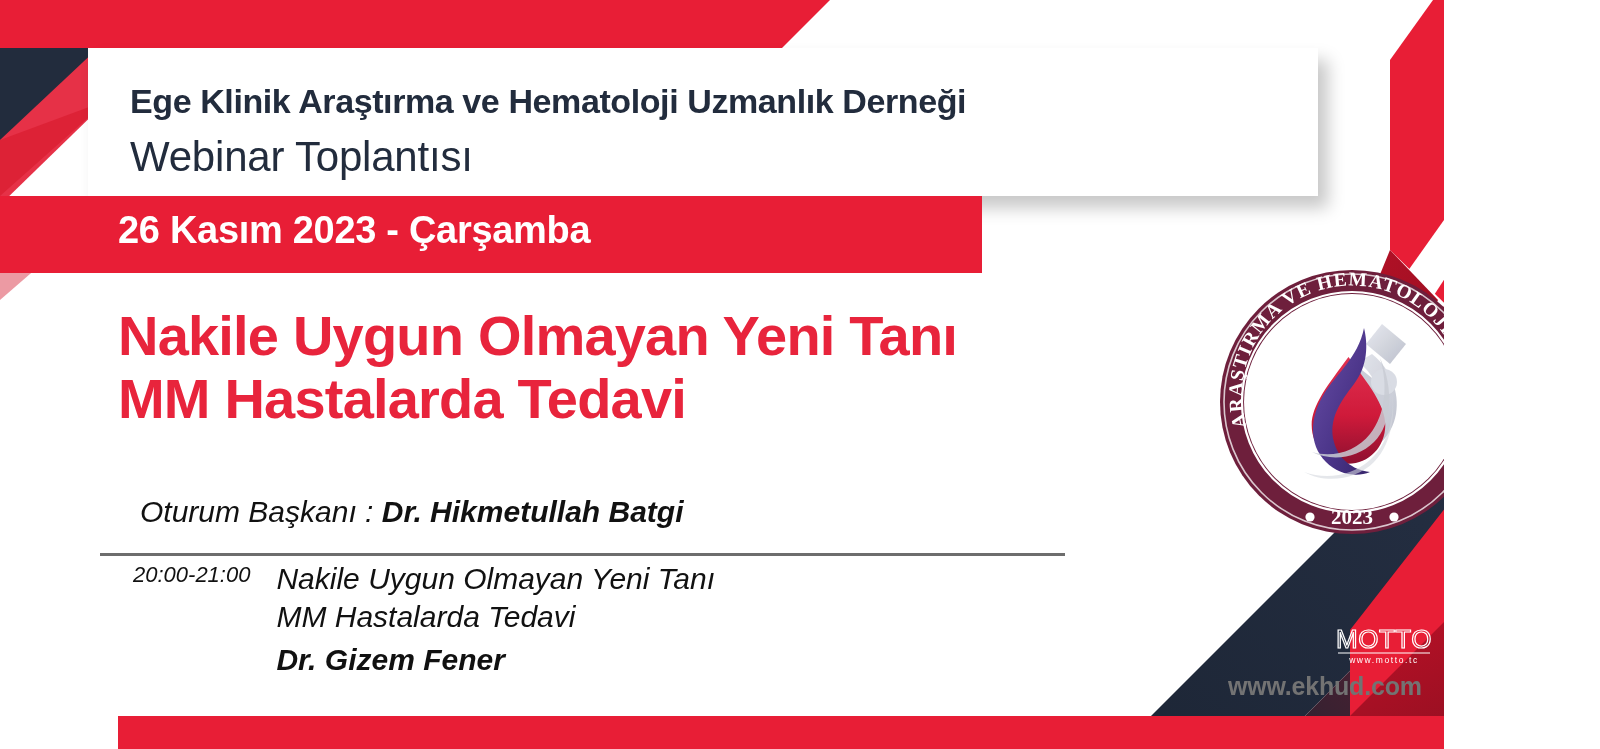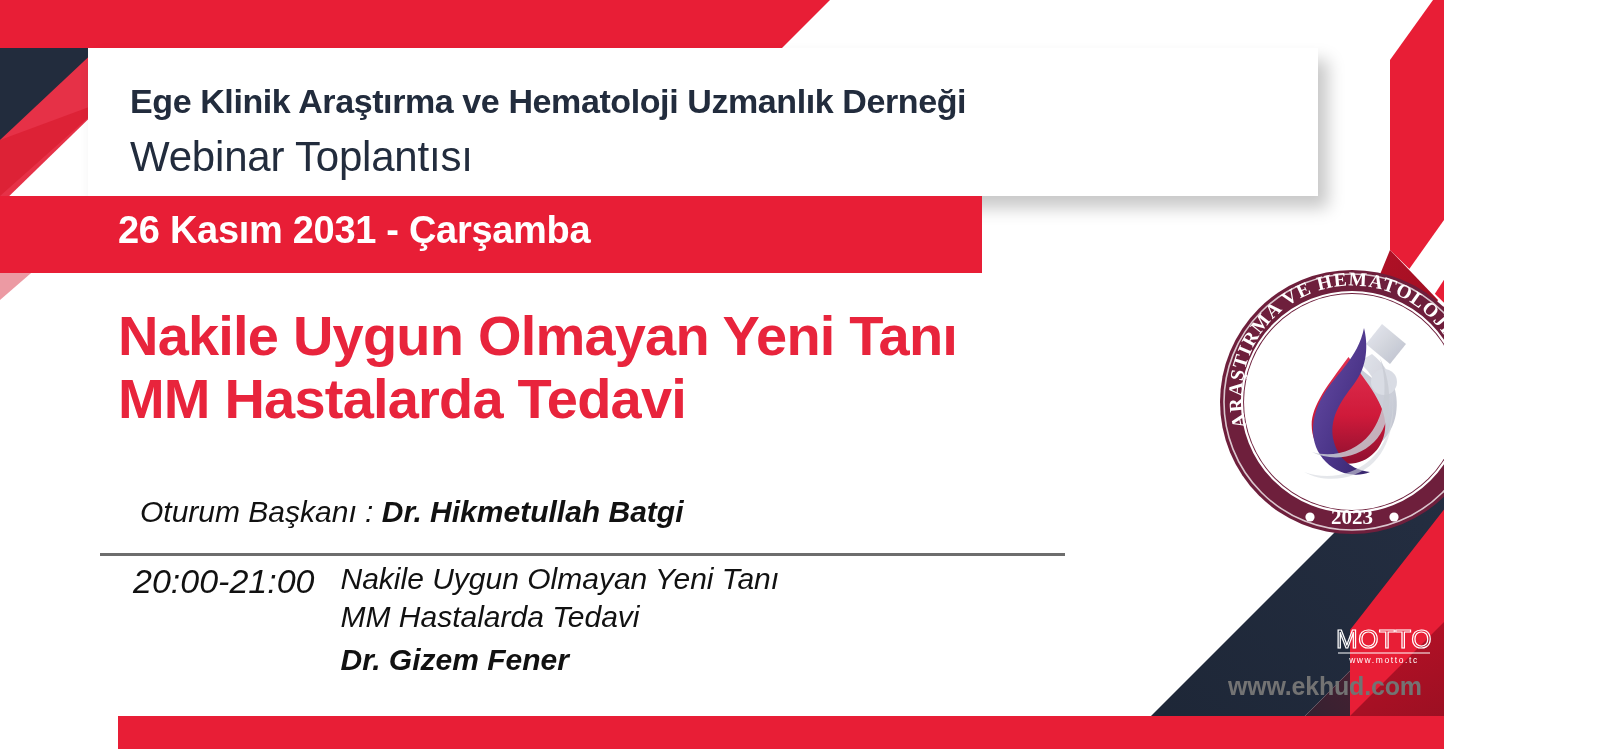--- a/index.html
+++ b/index.html
@@ -57,21 +57,21 @@
   .chair-row .chair-name{font-weight:bold;}
   .divider{
     position:absolute;left:100px;top:553px;width:965px;height:3px;
     background:#6d6d6d;z-index:6;
   }
   .session{
     position:absolute;left:133px;top:560px;z-index:6;
     display:flex;align-items:flex-start;gap:26px;
   }
   .session-time{
-    font-size:34px;font-style:italic;color:#111;white-space:nowrap;
+    font-size:22px;font-style:italic;color:#111;white-space:nowrap;
     padding-top:2px;
   }
   .session-body{display:flex;flex-direction:column;}
   .session-title{
     font-size:30px;font-style:italic;color:#111;line-height:1.28;
     white-space:pre-line;
   }
   .session-speaker{
     font-size:30px;font-style:italic;font-weight:bold;color:#111;
     margin-top:6px;
@@ -169,21 +169,21 @@
     </svg>
   </div>
 
   <div class="header-plate"></div>
 
   <div class="assoc-name">Ege Klinik Araştırma ve Hematoloji Uzmanlık Derneği</div>
 
   <div class="meeting-type">Webinar Toplantısı</div>
 
   <div class="date-band"></div>
-  <div class="date-text">26 Kasım 2031 -  Çarşamba</div>
+  <div class="date-text">26 Kasım 2023 -  Çarşamba</div>
 
   <div class="main-title">Nakile Uygun Olmayan Yeni Tanı
 MM Hastalarda Tedavi</div>
 
   <div class="chair-row">
     <span>Oturum Başkanı : </span><span class="chair-name">Dr. Hikmetullah Batgi</span>
   </div>
 
   <div class="divider"></div>
 

